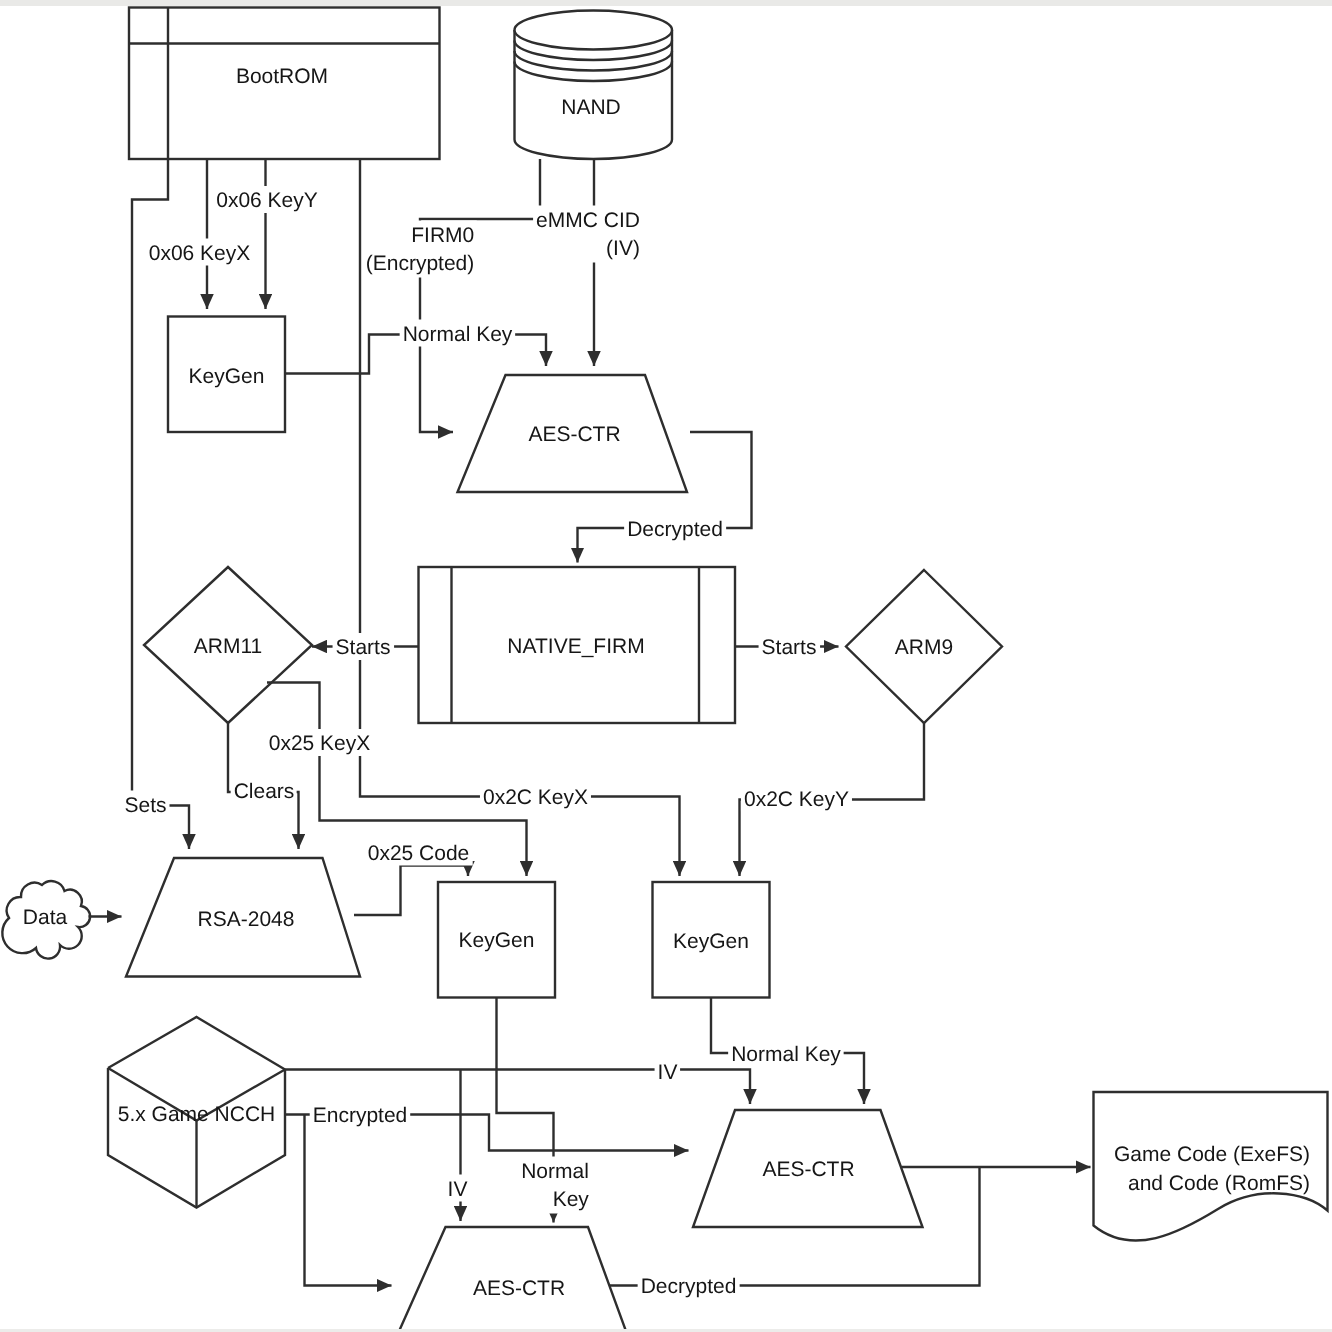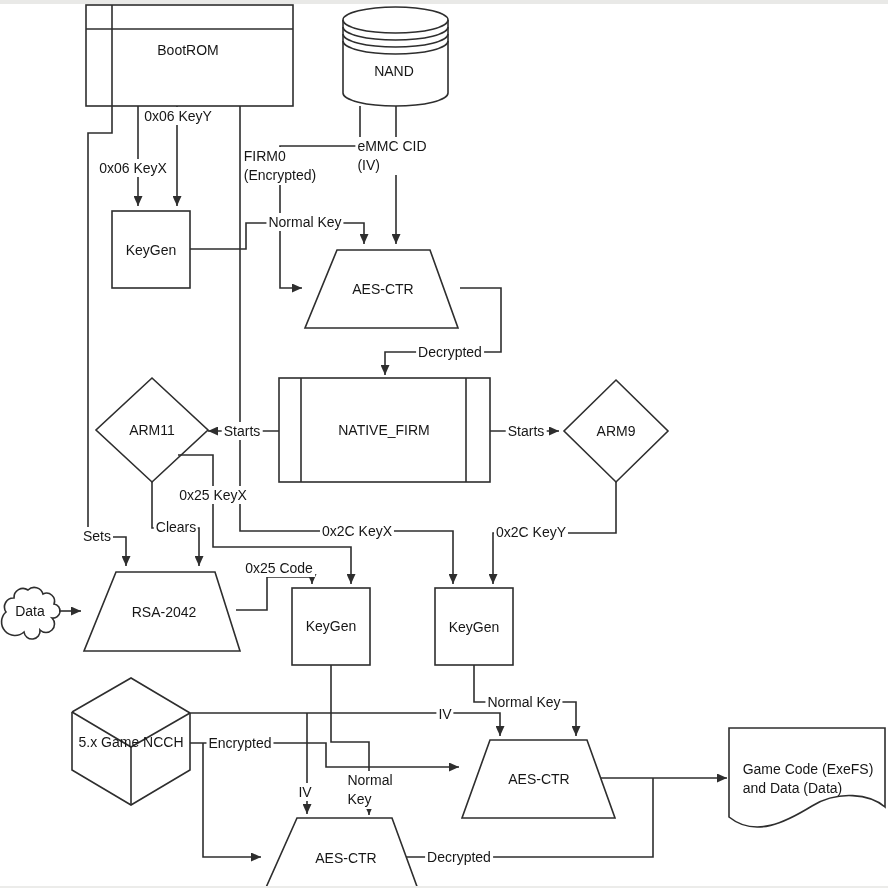--- a/index.html
+++ b/index.html
@@ -4,21 +4,21 @@
 <style>
   html,body{margin:0;padding:0;background:#fff;}
   #stage{position:relative;width:888px;height:888px;background:#fff;overflow:hidden;
          font-family:"Liberation Sans", sans-serif;color:#161616;}
   #topbar{position:absolute;left:0;top:0;width:888px;height:4px;}
   #bottombar{position:absolute;left:0;top:886px;width:888px;height:2px;z-index:3;}
   svg{position:absolute;left:0;top:0;z-index:1;}
   .shape{fill:#ffffff;stroke:#2e2e2e;stroke-width:1.6;}
   .wire{fill:none;stroke:#2e2e2e;stroke-width:1.6;}
   .lbl,.nlbl{position:absolute;z-index:2;transform:translate(-50%,-50%);
-             font-size:14px;line-height:18px;white-space:nowrap;text-align:left;
+             font-size:14px;line-height:18px;white-space:nowrap;text-align:right;
              pointer-events:none;}
   .lbl{background:#ffffff;padding:0 2px;}
   .nlbl{background:transparent;}
   .two{line-height:19px;}
 </style>
 </head>
 <body>
 
 <div id="stage" style="color: rgb(22, 22, 22);">
   <div id="topbar" style="background:#e9e9e7"></div>
@@ -105,32 +105,32 @@
   </svg>
 
   <div class="nlbl" style="left:188px;top:50px">BootROM</div>
   <div class="nlbl" style="left:394px;top:71px">NAND</div>
   <div class="nlbl" style="left:151px;top:250px">KeyGen</div>
   <div class="nlbl" style="left:383px;top:289px">AES-CTR</div>
   <div class="nlbl" style="left:384px;top:430px">NATIVE_FIRM</div>
   <div class="nlbl" style="left:152px;top:430px">ARM11</div>
   <div class="nlbl" style="left:616px;top:431px">ARM9</div>
   <div class="nlbl" style="left:30px;top:611px">Data</div>
-  <div class="nlbl" style="left:164px;top:612px">RSA-2042</div>
+  <div class="nlbl" style="left:164px;top:612px">RSA-2048</div>
   <div class="nlbl" style="left:331px;top:626px">KeyGen</div>
   <div class="nlbl" style="left:474px;top:627px">KeyGen</div>
   <div class="nlbl" style="left:131px;top:742px">5.x Game NCCH</div>
   <div class="nlbl" style="left:539px;top:779px">AES-CTR</div>
   <div class="nlbl" style="left:346px;top:858px">AES-CTR</div>
   <div class="nlbl two" style="left:808px;top:779px">
     <div>Game Code (ExeFS)</div>
-    <div>and Data (Data)</div>
+    <div>and Code (RomFS)</div>
   </div>
 
-  <div class="lbl" style="left:178px;top:116px">0x06 KeyY</div>
+  <div class="lbl" style="left:178px;top:133px">0x06 KeyY</div>
   <div class="lbl" style="left:133px;top:168px">0x06 KeyX</div>
   <div class="lbl two" style="left:280px;top:166px">
     <div>FIRM0</div>
     <div>(Encrypted)</div>
   </div>
   <div class="lbl two" style="left:392px;top:156px">
     <div>eMMC CID</div>
     <div>(IV)</div>
   </div>
   <div class="lbl" style="left:305px;top:222px">Normal Key</div>

